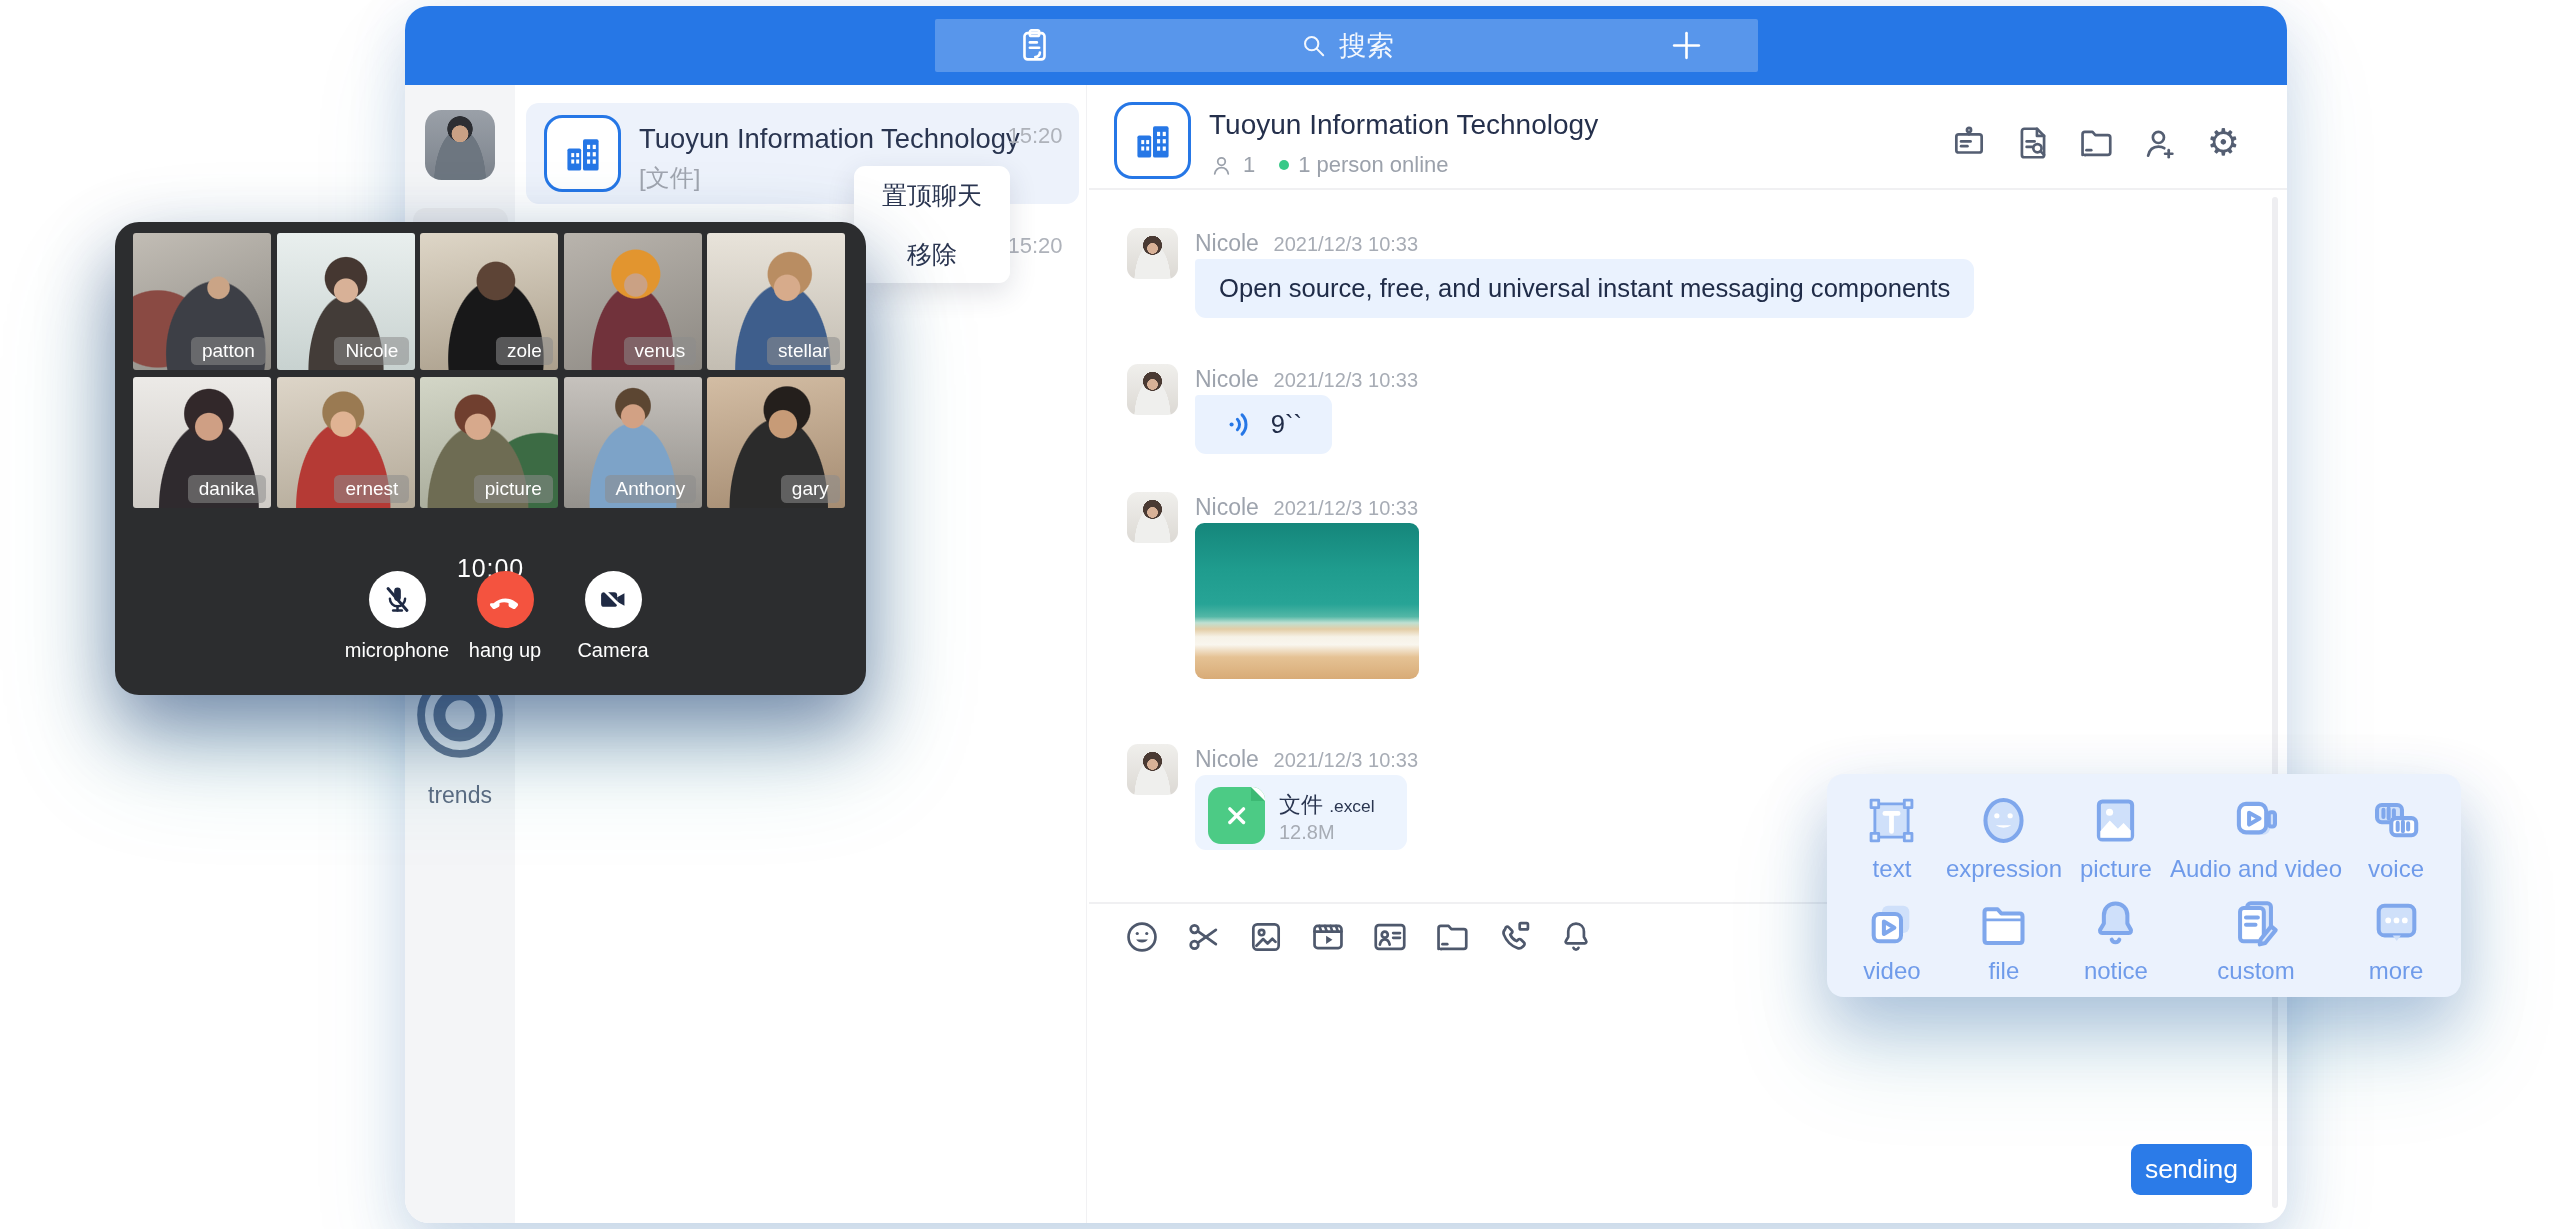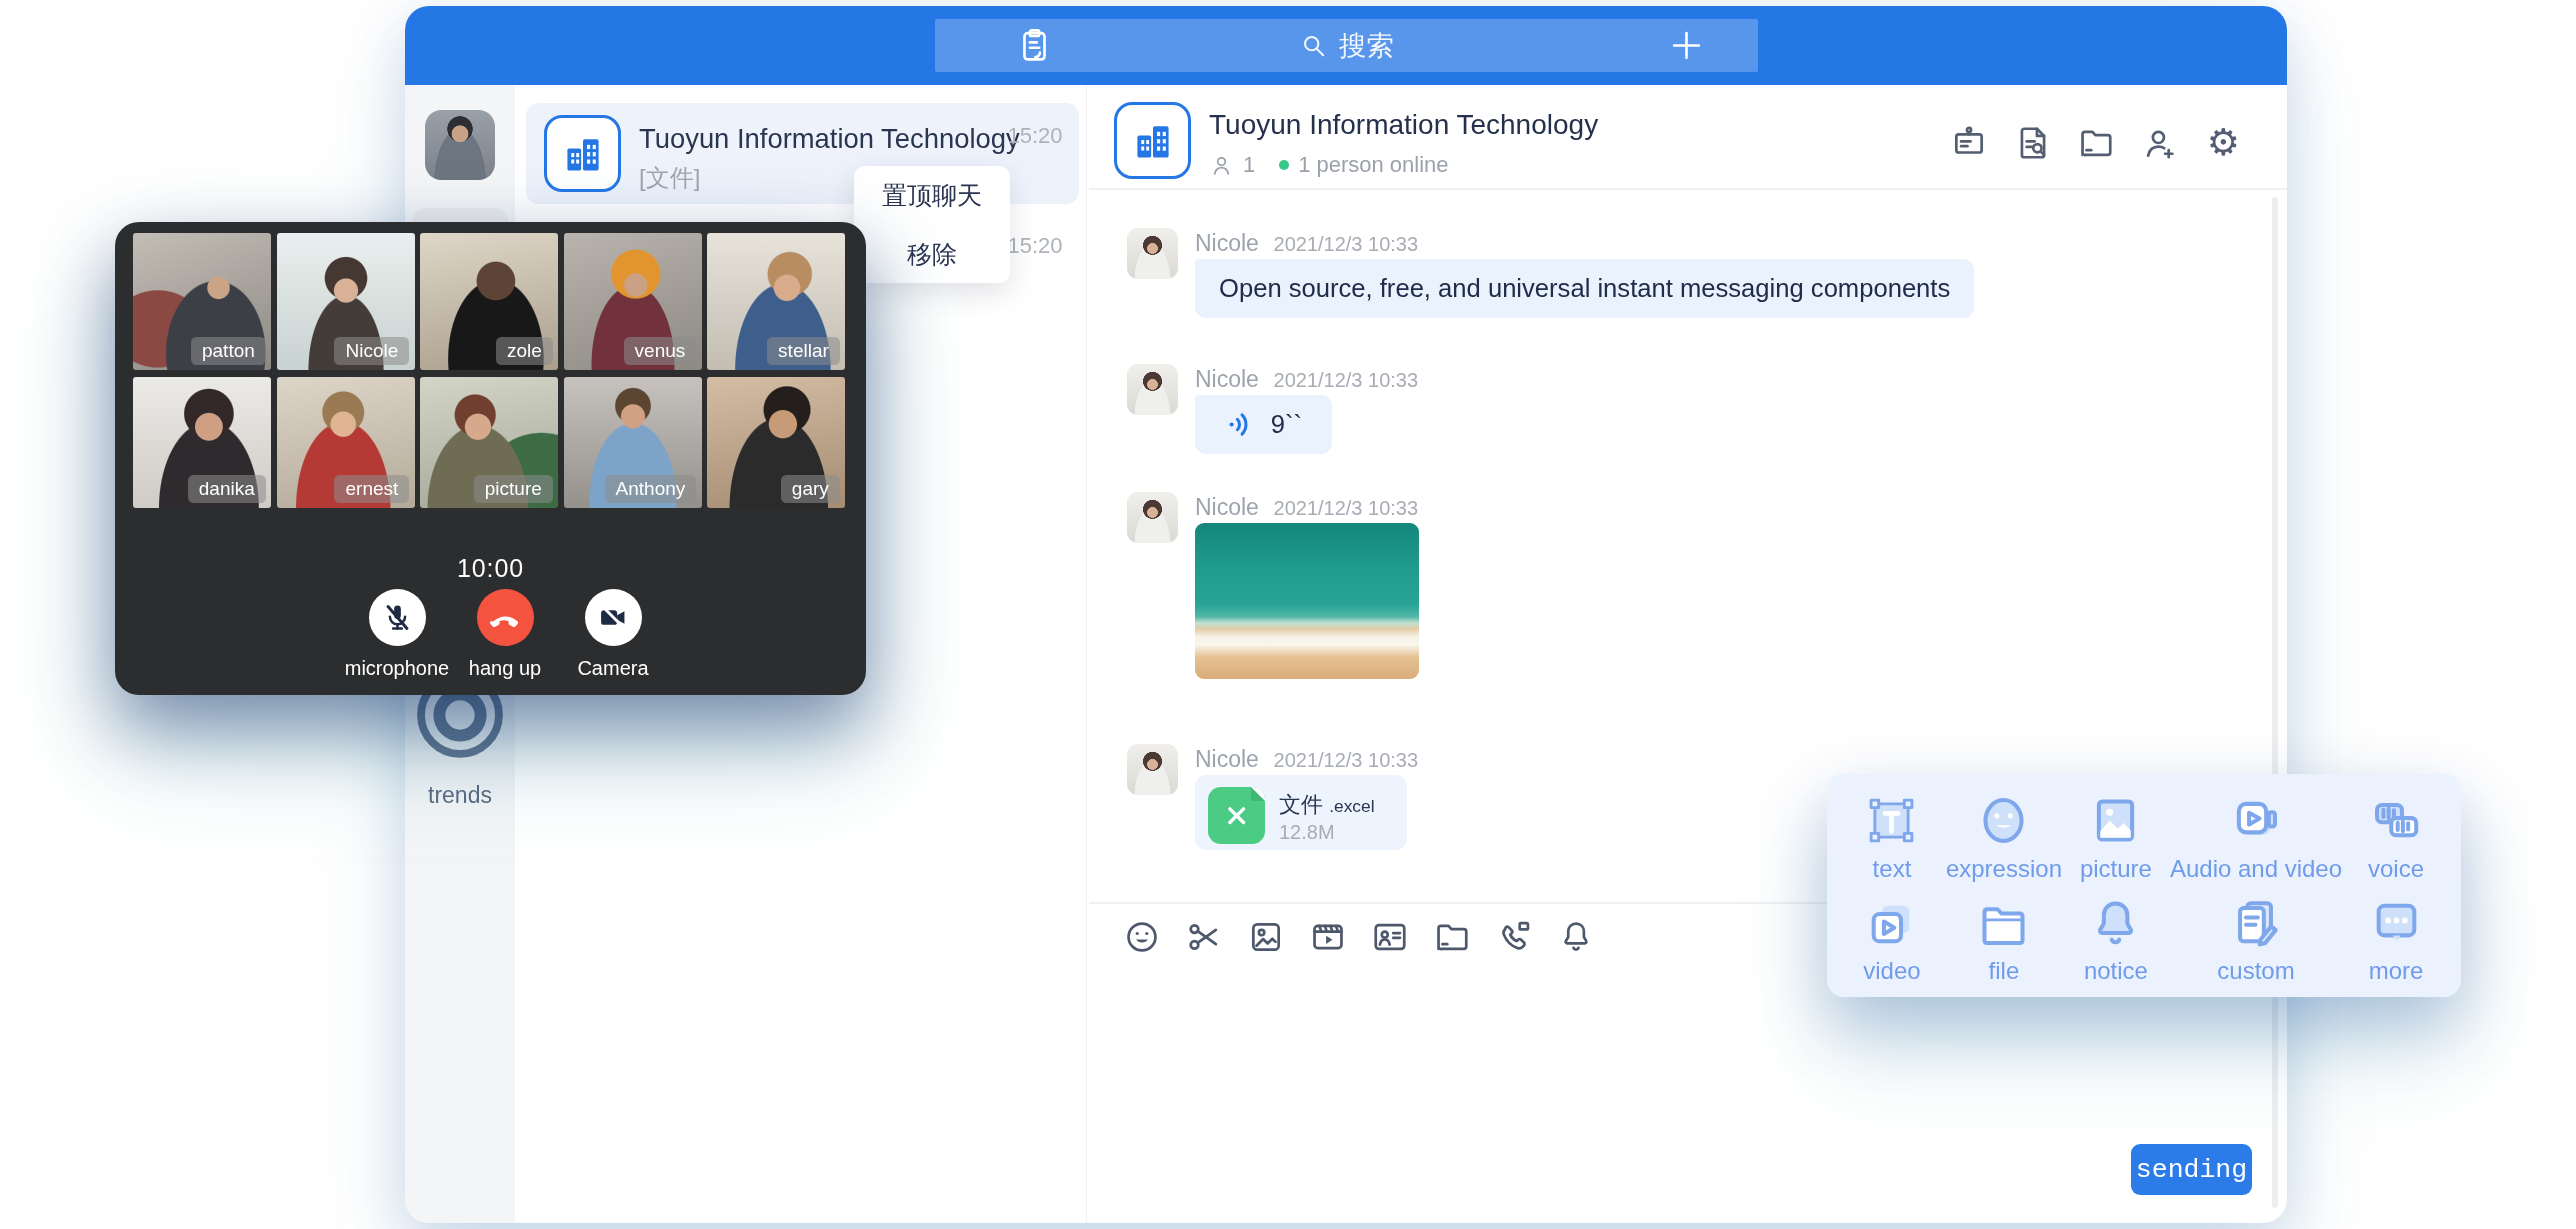--- a/index.html
+++ b/index.html
@@ -73,21 +73,21 @@
   .t2{background:radial-gradient(circle at 55% 35%,#5d4436 0 16%,transparent 17%),radial-gradient(ellipse at 55% 92%,#181819 0 44%,transparent 45%),linear-gradient(170deg,#ded6c7,#ab9f8c);}
   .t3{background:radial-gradient(circle at 52% 38%,#caa184 0 10%,transparent 11%),radial-gradient(circle at 52% 30%,#e2952f 0 20%,transparent 21%),radial-gradient(ellipse at 50% 96%,#71323b 0 42%,transparent 43%),linear-gradient(160deg,#b9b4ad,#8d8983);}
   .t4{background:radial-gradient(circle at 58% 40%,#d7ab8b 0 11%,transparent 12%),radial-gradient(circle at 60% 30%,#b98d62 0 17%,transparent 18%),radial-gradient(ellipse at 55% 100%,#3e5e8c 0 44%,transparent 45%),linear-gradient(180deg,#e8e3da,#c3bdb2);}
   .t5{background:radial-gradient(circle at 55% 38%,#cf9f84 0 12%,transparent 13%),radial-gradient(circle at 55% 28%,#32282a 0 20%,transparent 21%),radial-gradient(ellipse at 55% 100%,#2f2a2e 0 46%,transparent 47%),linear-gradient(180deg,#eceae7,#cfcbc6);}
   .t6{background:radial-gradient(circle at 48% 36%,#e0b393 0 11%,transparent 12%),radial-gradient(circle at 48% 27%,#9a7a52 0 17%,transparent 18%),radial-gradient(ellipse at 48% 100%,#b53a35 0 46%,transparent 47%),linear-gradient(170deg,#ddd5c8,#b4aa99);}
   .t7{background:radial-gradient(circle at 42% 38%,#d7a98c 0 11%,transparent 12%),radial-gradient(circle at 40% 29%,#703f2f 0 16%,transparent 17%),radial-gradient(ellipse at 42% 100%,#6e6c53 0 44%,transparent 45%),radial-gradient(ellipse at 88% 75%,#3c6b44 0 30%,transparent 31%),linear-gradient(170deg,#d3d6c7,#a4a796);}
   .t8{background:radial-gradient(circle at 50% 30%,#d2a184 0 10%,transparent 11%),radial-gradient(circle at 50% 22%,#5c4632 0 14%,transparent 15%),radial-gradient(ellipse at 50% 95%,#7da3c8 0 44%,transparent 45%),linear-gradient(180deg,#c6c2bd,#94918c);}
   .t9{background:radial-gradient(circle at 55% 36%,#c79b77 0 12%,transparent 13%),radial-gradient(circle at 58% 25%,#241f1c 0 18%,transparent 19%),radial-gradient(ellipse at 52% 100%,#2b2b2b 0 48%,transparent 49%),linear-gradient(170deg,#d3bda4,#a58c72);}
   .vtimer { position:absolute; left:0; width:100%; top:332px; text-align:center;
     color:#fff; font-size:25px; letter-spacing:0.9px; }
-  .vcontrols { position:absolute; left:0; top:367px; width:100%; display:flex; justify-content:center;padding-left:29px; }
+  .vcontrols { position:absolute; left:0; top:349px; width:100%; display:flex; justify-content:center;padding-left:29px; }
   .vctrl { width:108px; text-align:center; }
   .vctrl .circle { width:57px; height:57px; border-radius:50%; margin:0 auto;
     display:flex; align-items:center; justify-content:center; }
   .vctrl .circle.white { background:#fff; color:#1F2A44; }
   .vctrl .circle.red { background:#F4533F; color:#fff; }
   .vctrl .circle .ic { width:35px; height:35px; }
   .vctrl .lbl { margin-top:11px; color:#fff; font-size:20px; }
 
   
   .main-header-line { position:absolute; left:1089px; top:188px; width:1198px; height:1.8px; background:#F0F0F2; }
@@ -137,21 +137,21 @@
   
   .toolbar-line { position:absolute; left:1089px; top:902px; width:1198px; height:1.8px; background:#F0F0F2; }
   .toolbar { position:absolute; left:1123px; top:918px; display:flex; gap:24px; color:#4E586C; }
   .toolbar .tool { width:38px; height:38px; }
 
   .scroll-thumb { position:absolute; left:2272px; top:197px; width:6.4px; height:1011px;
     background:#EEEEF1; border-radius:3.7px; }
 
   .send-btn { position:absolute; left:2131px; top:1144px; width:121px; height:51px;
     background:#2B7BE8; border-radius:9.1px; color:#fff; font-size:26.5px;
-    display:flex; align-items:center; justify-content:center; border:none;font-family:Liberation Mono, monospace; }
+    display:flex; align-items:center; justify-content:center; border:none; }
 
   
   .attach-panel { position:absolute; left:1827px; top:774px; width:634px; height:223px;
     background:#EBF2FD; border-radius:16.5px; padding:18.3px 11px 0 11px;
     box-shadow:0 27.4px 64px rgba(20,60,150,.25), 0 55px 101px rgba(0,130,150,.15);
     display:grid; grid-template-columns:repeat(5,1fr); grid-template-rows:1fr 1fr; }
   .ap-item { display:flex; flex-direction:column; align-items:center; gap:5.5px; }
   .ap-item .ic { width:57px; height:57px; color:#7FA7EC; }
   .ap-item .lbl { font-size:24px; color:#6F9BEA; white-space:nowrap; }
 </style>

